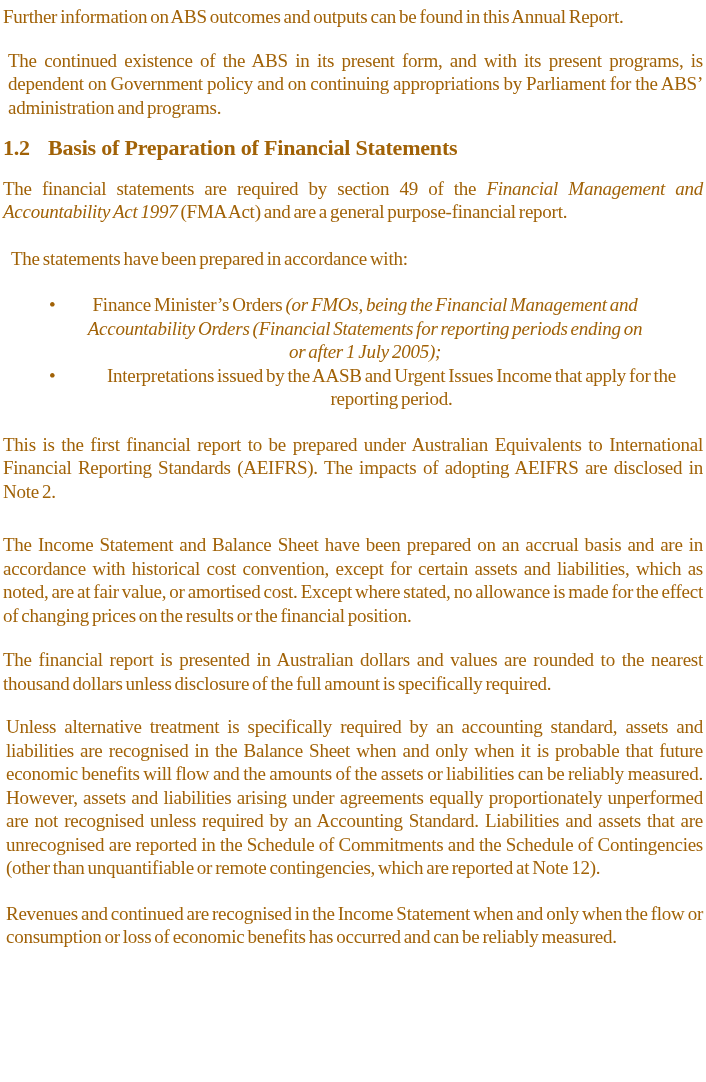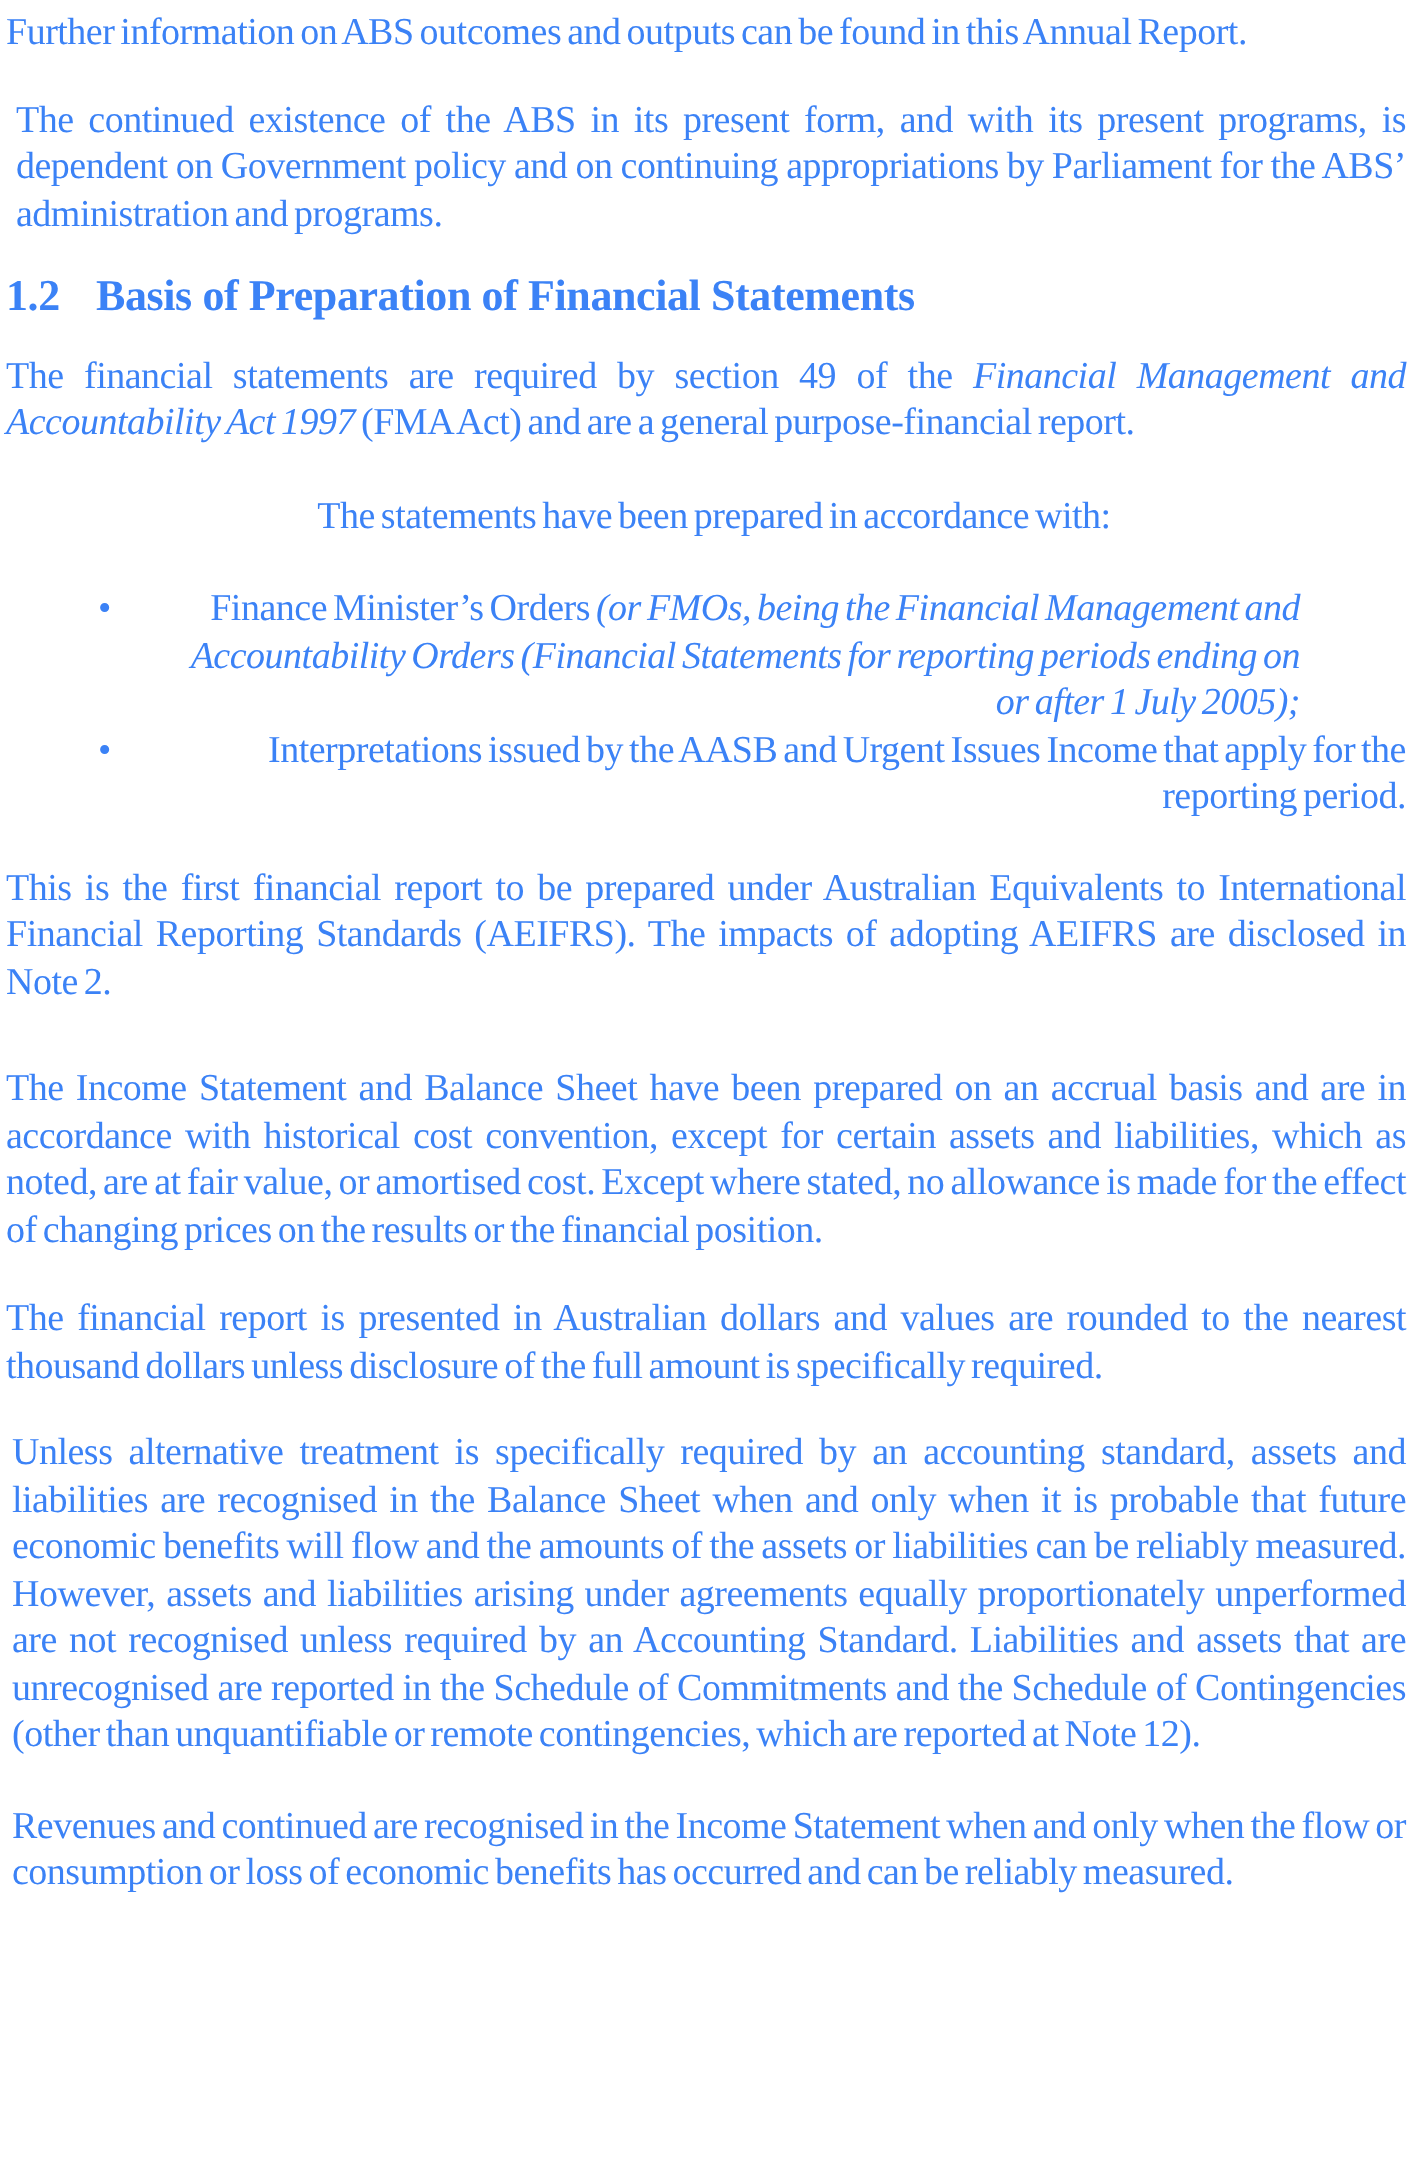--- a/index.html
+++ b/index.html
@@ -11,49 +11,49 @@
     position: relative;
     width: 706px;
     height: 1082px;
     box-sizing: border-box;
     padding: 5px 3px 0 3px;
     overflow: hidden;
     background: #ffffff;
     font-family: "Liberation Serif", "DejaVu Serif", serif;
     font-size: 19px;
     line-height: 23.5px;
-    color: #3b82f6;
+    color: #a16207;
     letter-spacing: -0.25px;
     word-spacing: -1.5px;
   }
   .para {
     margin: 0;
     text-align: justify;
   }
   .p2 { margin-top: 20px; padding-left: 5px; }
   .heading {
     margin: 17px 0 0 0;
     font-size: 22px;
     font-weight: bold;
     text-align: left;
     letter-spacing: -0.2px;
     word-spacing: 0;
   }
   .h-num { display: inline-block; width: 45px; }
   .p3 { margin-top: 17px; }
-  .p4 { margin-top: 23px; padding-left: 8px; text-align: center; }
+  .p4 { margin-top: 23px; padding-left: 8px; text-align: left; }
   .bullets {
     list-style: none;
     margin: 23px 0 0 0;
     padding: 0;
   }
   .bullet {
     position: relative;
     padding-left: 77px;
-    text-align: right;
+    text-align: center;
   }
   .bullet::before {
     content: "\2022";
     position: absolute;
     left: 46px;
     top: 0;
     font-size: 19px;
   }
   .b1, .b2 { max-width: 570px; }
   .b3 { max-width: 625px; }

